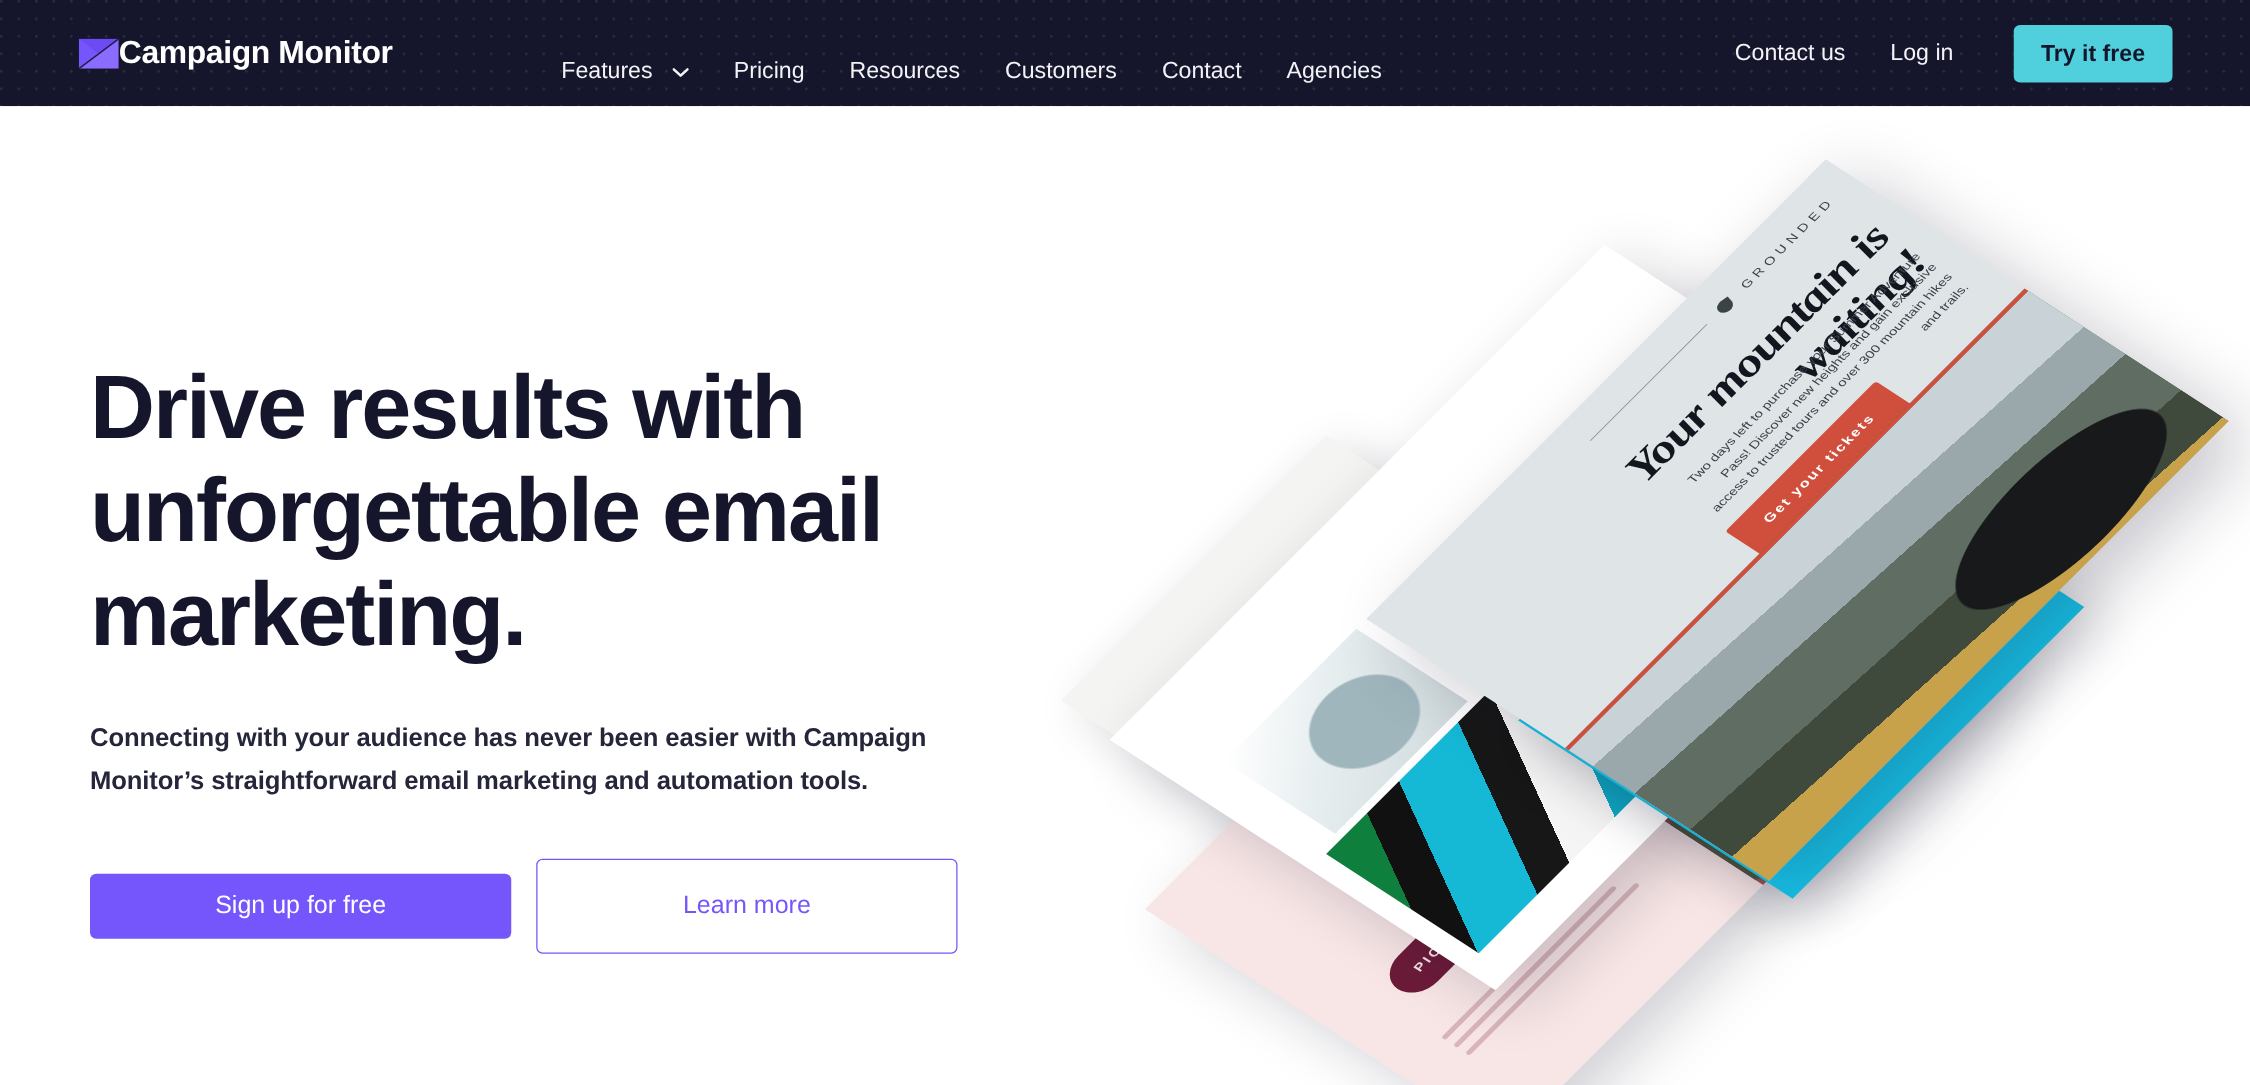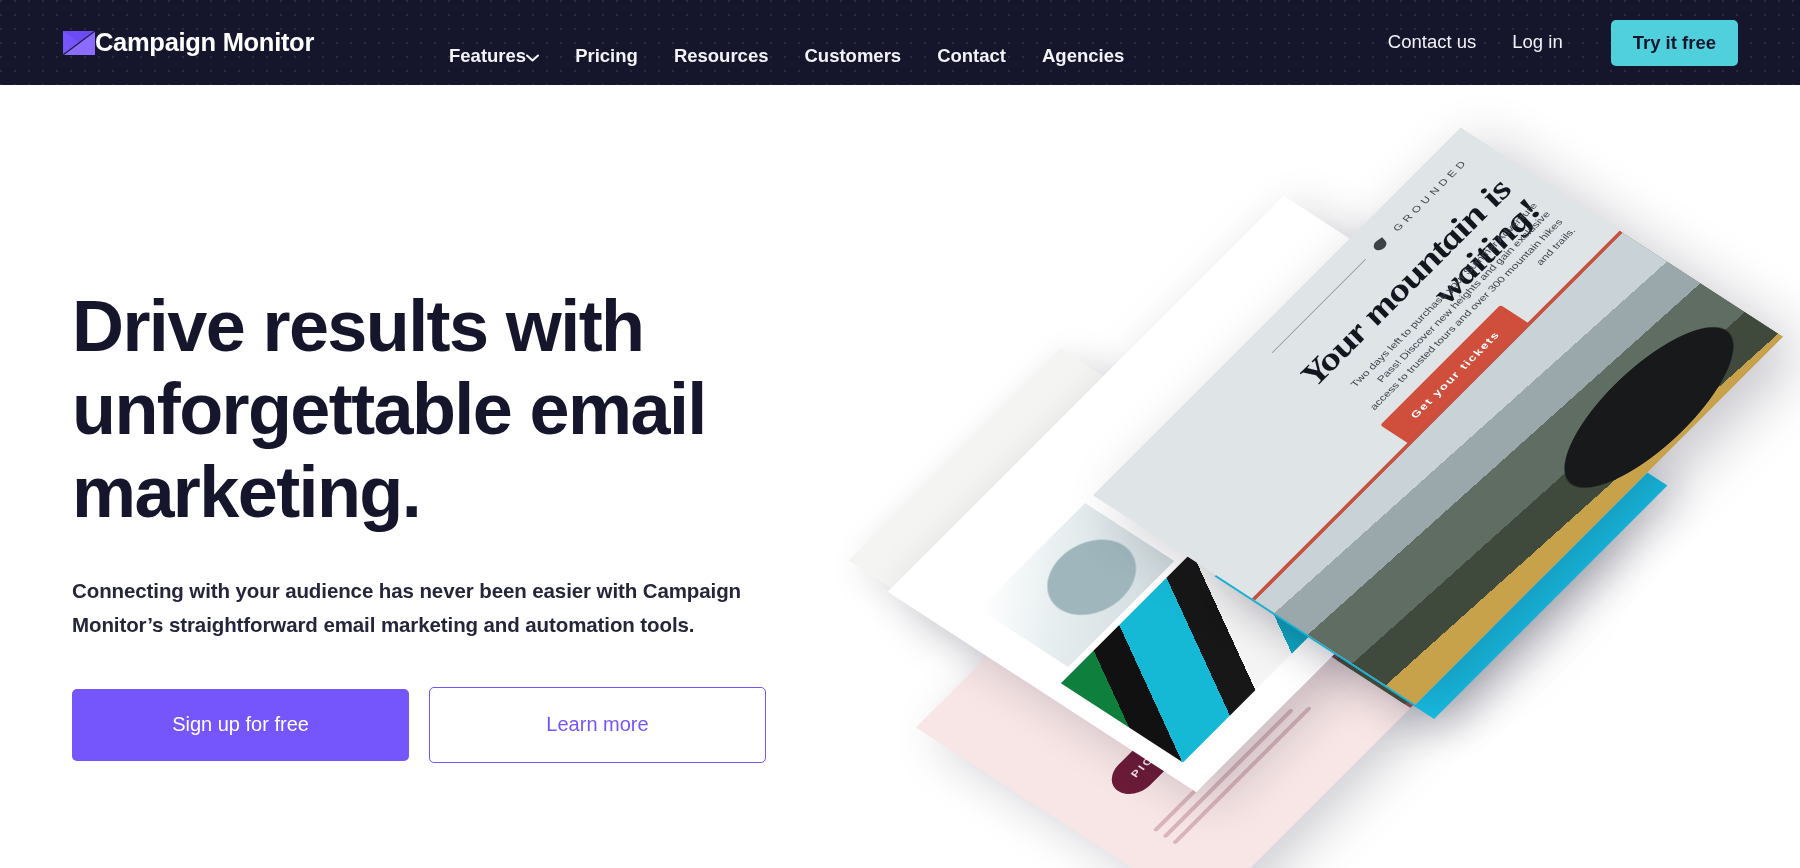--- a/index.html
+++ b/index.html
@@ -53,27 +53,27 @@
   .main-nav {
     display: flex;
     align-items: center;
     gap: 36px;
     margin-left: 135px;
     flex: 0 0 auto;
   }
   .nav-link {
     color: #f2f2f7;
     font-size: 18.5px;
-    font-weight: 700;
+    font-weight: 400;
     text-decoration: none;
     white-space: nowrap;
     line-height: 1;
     display: flex;
     align-items: center;
-    gap: 0;
+    gap: 16px;
     cursor: pointer;
     padding: 6px 0;
     margin-top: 28px;
   }
   .chevron {
     display: inline-block;
     width: 13px;
     height: 8px;
     position: relative;
     top: 1px;
@@ -149,21 +149,21 @@
     margin-bottom: 46px;
   }
 
   .hero-actions {
     display: flex;
     align-items: center;
     gap: 20px;
   }
   .btn-primary {
     width: 337px;
-    height: 72px;
+    height: 52px;
     background: #7555fc;
     color: #ffffff;
     font-size: 20px;
     font-weight: 400;
     border: none;
     border-radius: 5px;
     cursor: pointer;
     font-family: "Liberation Sans", sans-serif;
   }
 

